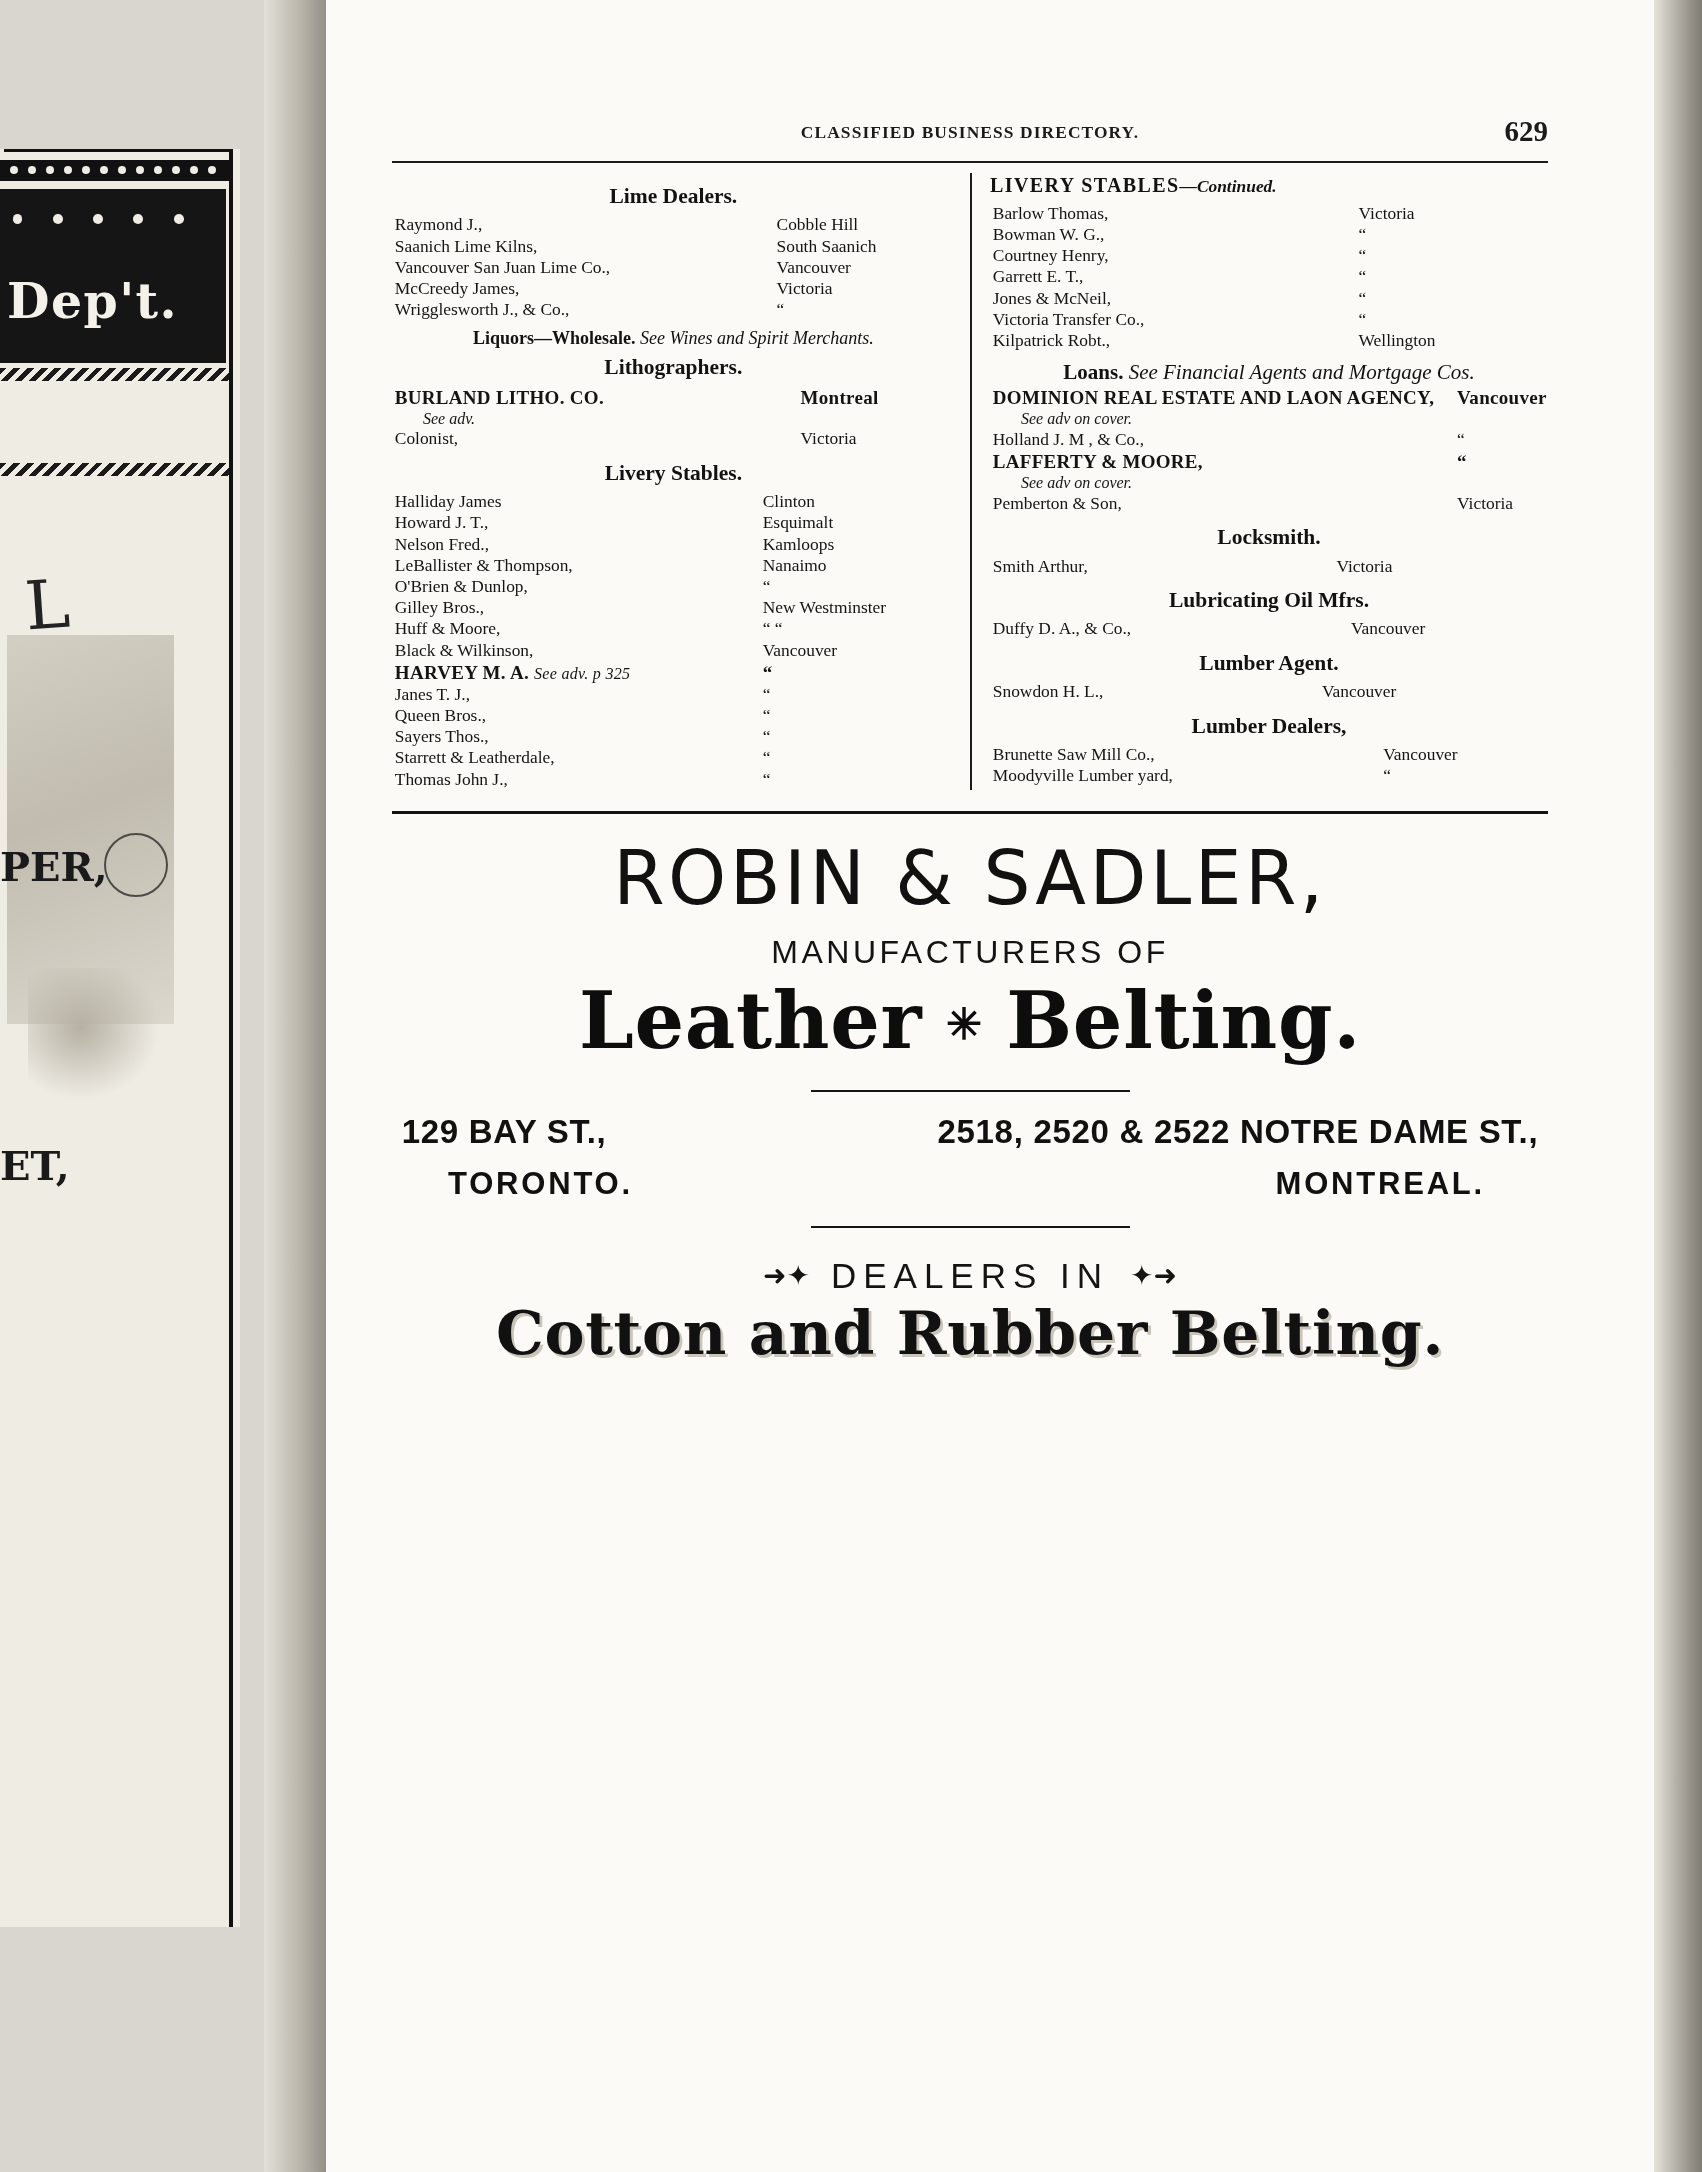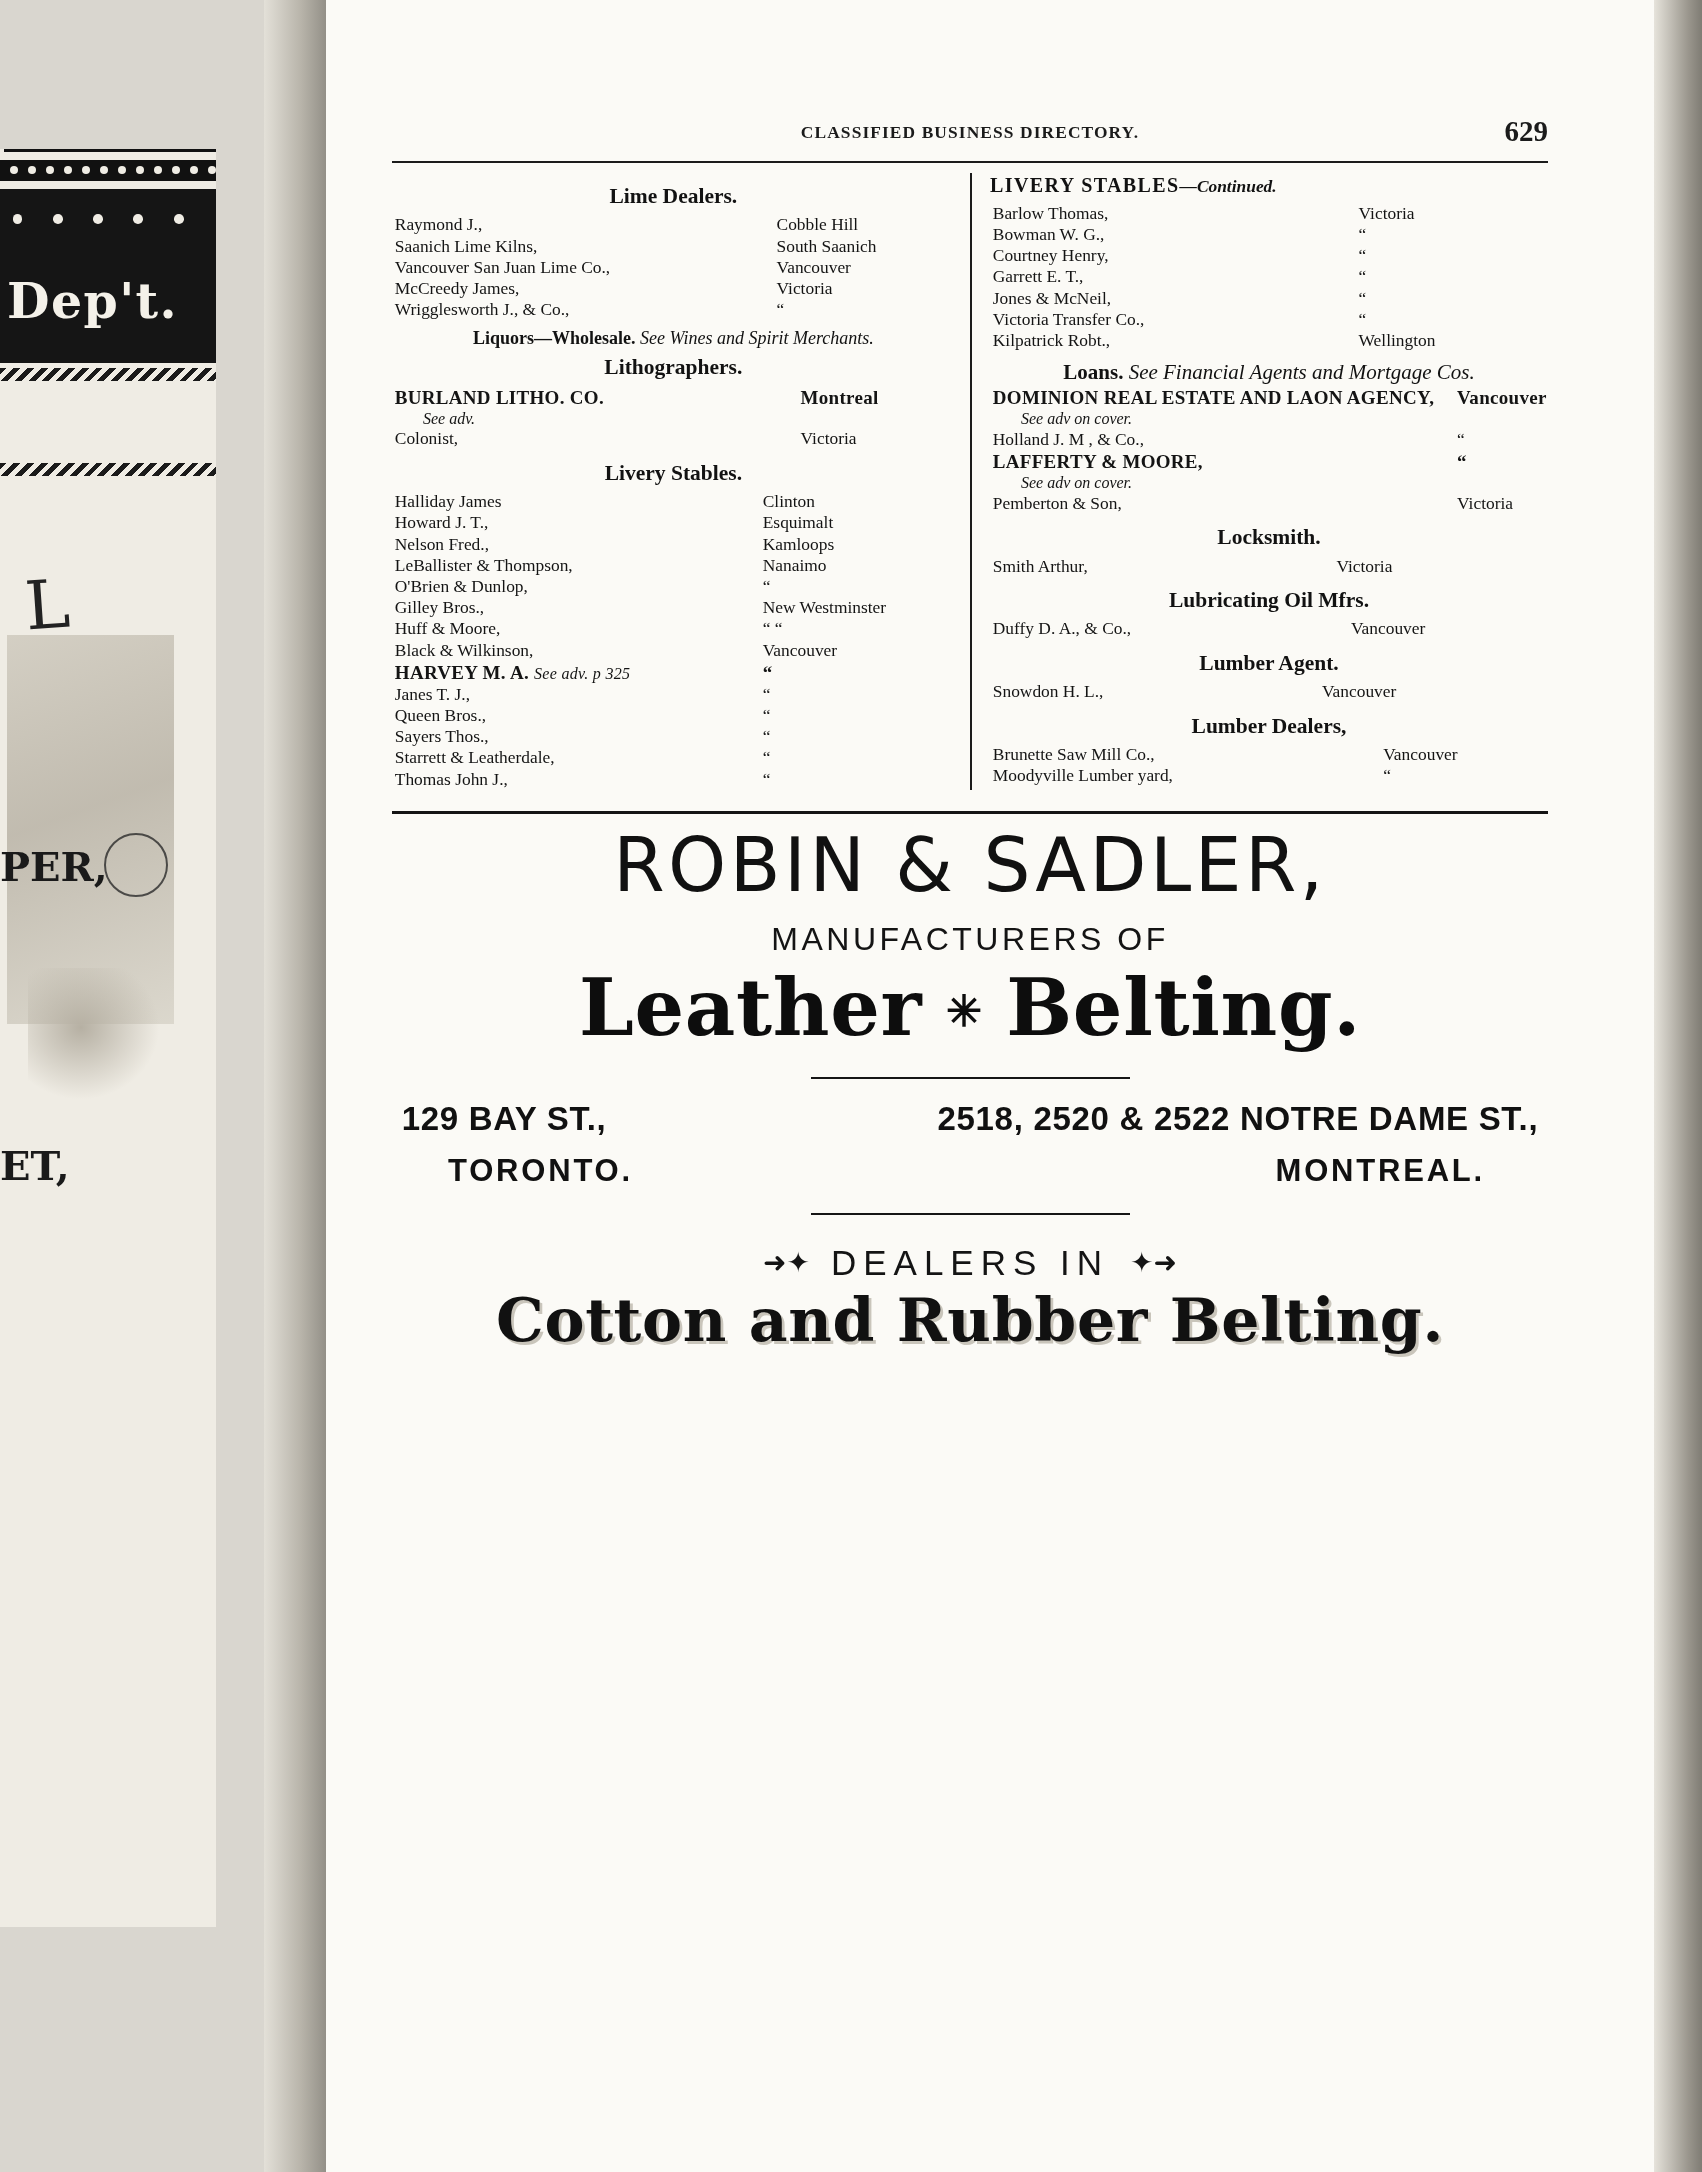--- a/index.html
+++ b/index.html
@@ -38,21 +38,21 @@
     position: absolute;
     left: 1654px; top: 0;
     width: 49px; height: 2172px;
     background: linear-gradient(to right, #e6e3db 0%, #9a968d 70%, #7d7a72 100%);
   }
 
   
   .ad-frag {
     position: absolute;
     left: 0; top: 149px;
-    width: 216px; height: 1778px;
+    width: 240px; height: 1778px;
     background: #efece4;
     overflow: hidden;
   }
   .ad-frag-border {
     position: absolute;
     left: 4.2px; top: 0;
     width: 229px; height: 1778px;
     border-right: 4.9px solid #111;
     border-top: 3.5px solid #111;
     box-sizing: border-box;
@@ -255,21 +255,21 @@
   .right-col-tablewrap td.place { padding-left: 9.7px; }
 
   
   .ad-rule {
     height: 2.8px;
     background: #141414;
     margin: 21px 0 0 0;
   }
   .ad {
     text-align: center;
-    padding-top: 13px;
+    padding-top: 26px;
   }
   .ad-title {
     font-family: "DejaVu Sans", sans-serif;
     font-size: 74px;
     letter-spacing: 3.5px;
     color: #111;
     line-height: 1.05;
   }
   .ad-sub {
     font-family: "Liberation Sans", sans-serif;

